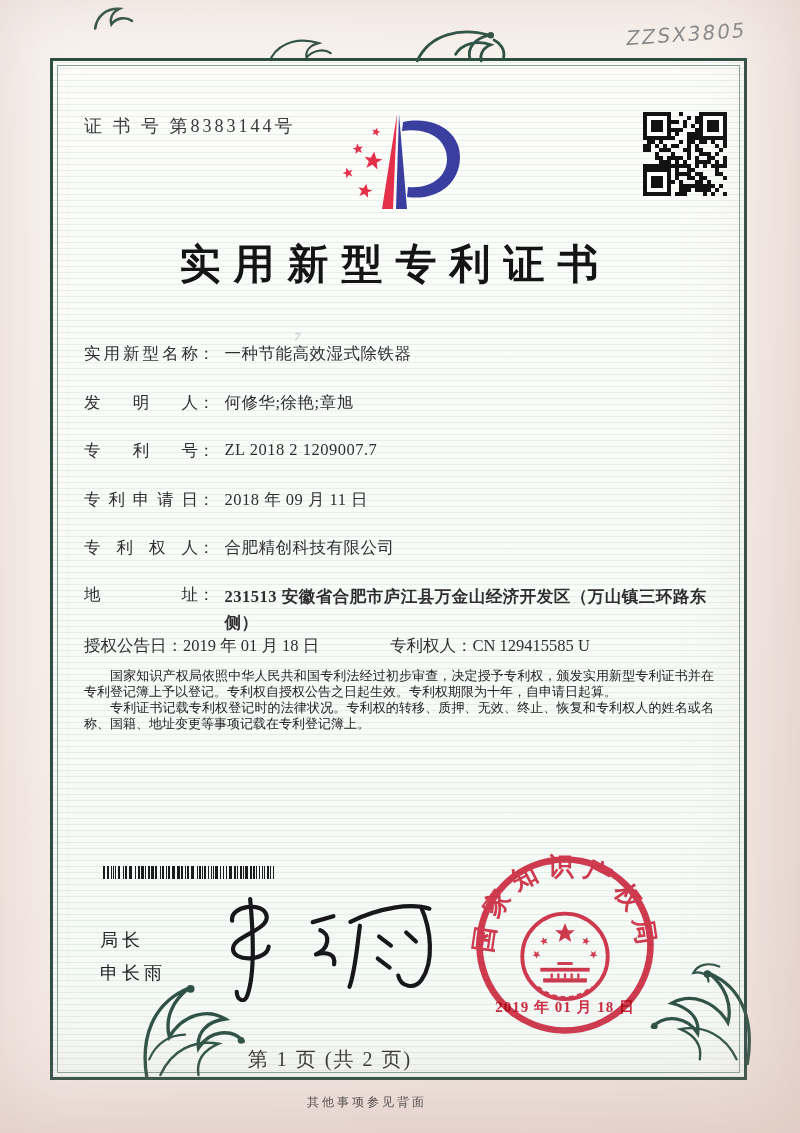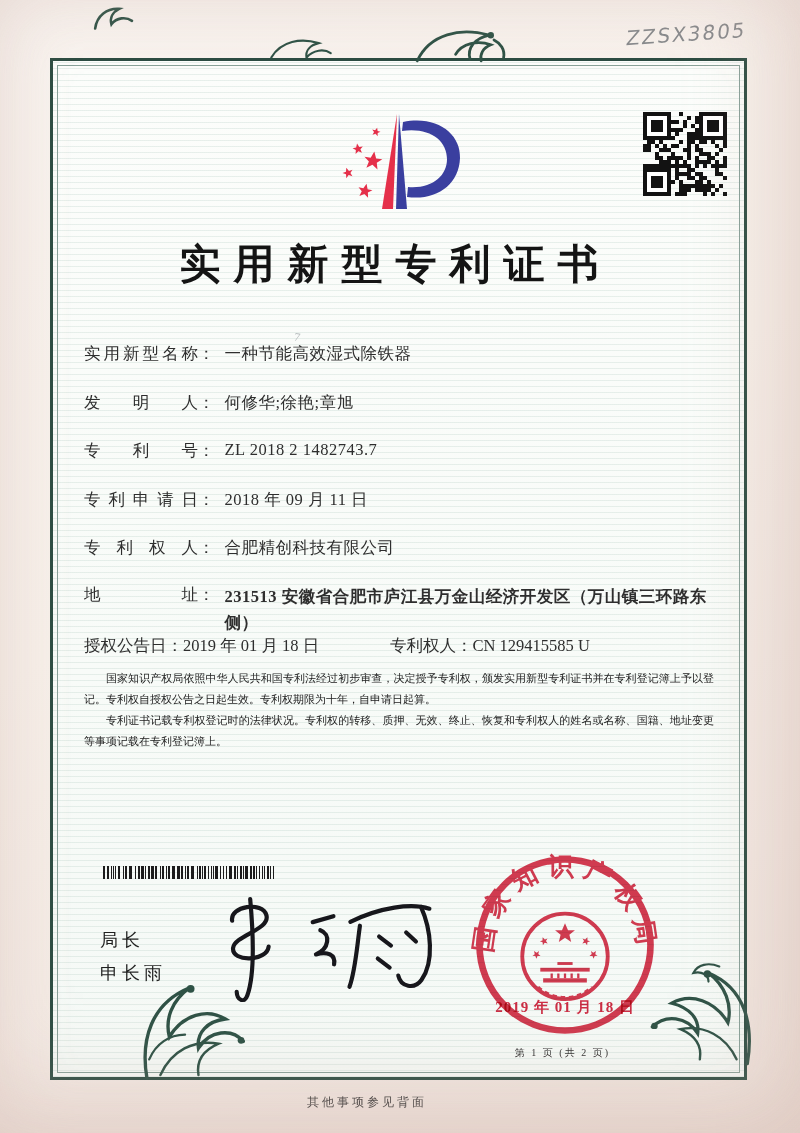--- a/index.html
+++ b/index.html
@@ -21,30 +21,30 @@
   
   .cert-no{left:84px;top:114px;font-size:18px;letter-spacing:3px;color:#3a3a3a;}
   .title{left:50px;top:237px;width:691px;text-align:center;font-size:41px;font-weight:600;
     letter-spacing:13px;color:#141414;}
   .frow{left:84px;font-size:16.5px;color:#2e2e2e;white-space:nowrap;}
   .flabel{display:inline-block;width:114px;text-align:justify;text-align-last:justify;vertical-align:top;}
   .fcolon{display:inline-block;vertical-align:top;margin-right:10px;}
   .fval{display:inline-block;vertical-align:top;letter-spacing:.5px;}
   .fval.wrap{white-space:normal;width:505px;line-height:1.55;font-weight:bold;}
   .grant2{position:absolute;left:306px;top:0;white-space:nowrap;}
-  .paras{left:84px;top:668px;width:630px;font-size:11px;line-height:21px;color:#222;text-align:justify;}
+  .paras{left:84px;top:668px;width:630px;font-size:13px;line-height:16px;color:#222;text-align:justify;}
   .paras p{margin:0;text-indent:2em;}
   .barcode{left:103px;top:866px;width:208px;height:13px;display:flex;align-items:stretch;}
   .barcode span{background:#1c1c1c;display:block;height:100%;}
   .signer{left:100px;top:924px;font-size:18px;letter-spacing:4px;color:#1f1f1f;line-height:33px;}
   .sig{left:212px;top:884px;width:230px;height:115px;transform:rotate(-2deg);}
   .seal{left:470px;top:850px;width:190px;height:190px;mix-blend-mode:multiply;opacity:.94;}
   .seal-date{left:476px;top:998px;width:178px;text-align:center;color:#d62f47;font-size:15px;
     letter-spacing:1px;font-weight:600;mix-blend-mode:multiply;}
-  .pageno{left:50px;top:1046px;width:560px;text-align:right;font-size:10px;letter-spacing:2px;color:#333;}
+  .pageno{left:50px;top:1046px;width:560px;text-align:center;font-size:20px;letter-spacing:2px;color:#333;}
   .backnote{left:50px;top:1094px;width:634px;text-align:center;font-size:12px;letter-spacing:3px;color:#3b3b3b;}
   .handcode{left:626px;top:22px;font-family:"DejaVu Sans",sans-serif;font-size:20px;color:#74787c;
     letter-spacing:2px;transform:rotate(-4deg) skewX(-10deg);opacity:.85;}
   .pencil7{left:294px;top:330px;font-size:12px;color:#9aa0a4;transform:rotate(10deg);opacity:.7;}
   .logo{left:337px;top:110px;width:130px;height:115px;}
   .qr{left:643px;top:112px;width:84px;height:84px;}
   .orn{position:absolute;pointer-events:none;}
 </style>
 </head>
 <body>
@@ -79,20 +79,21 @@
   <svg class="orn" style="left:648px;top:948px;width:108px;height:132px;transform:scaleX(-1)" viewBox="0 0 100 100">
     <g fill="none" stroke="#2f5246" stroke-width="3" stroke-linecap="round">
       <path d="M8,96 C2,60 10,26 44,12 C28,24 22,42 26,58 C38,38 60,30 78,40 C62,44 52,54 54,68 C64,52 84,50 96,62"></path>
       <path d="M18,92 C28,70 48,60 70,64 C56,70 50,80 52,92" stroke-width="2.2"></path>
       <path d="M34,6 C44,2 54,4 58,12 C50,10 44,14 44,20" stroke-width="2"></path>
       <circle cx="45" cy="13" r="3.5" fill="#2f5246" stroke="none"></circle>
       <circle cx="94" cy="61" r="3" fill="#2f5246" stroke="none"></circle>
     </g>
   </svg>
 
+  <div class="abs cert-no">证 书 号 第8383144号</div>
 
   <svg class="abs logo" viewBox="0 0 130 115">
     <g fill="#e5304a">
       <g transform="translate(39,22) scale(0.45) rotate(15)">
           <polygon points="0,-10 2.9,-3.1 9.5,-3.1 4.2,1.2 5.9,8.1 0,4 -5.9,8.1 -4.2,1.2 -9.5,-3.1 -2.9,-3.1"></polygon>
         </g>
       <g transform="translate(21,39) scale(0.55) rotate(-10)">
           <polygon points="0,-10 2.9,-3.1 9.5,-3.1 4.2,1.2 5.9,8.1 0,4 -5.9,8.1 -4.2,1.2 -9.5,-3.1 -2.9,-3.1"></polygon>
         </g>
       <g transform="translate(36,51) scale(0.95) rotate(8)">
@@ -273,21 +274,21 @@
 
   <div class="abs pencil7">7</div>
 
   <div class="abs frow" style="top:392px">
     <span class="flabel">发明人</span><span class="fcolon">：</span><span class="fval">何修华;徐艳;章旭</span>
   </div>
   <div class="abs frow" style="top:343px">
     <span class="flabel">实用新型名称</span><span class="fcolon">：</span><span class="fval">一种节能高效湿式除铁器</span>
   </div>
   <div class="abs frow" style="top:440px">
-    <span class="flabel">专利号</span><span class="fcolon">：</span><span class="fval">ZL 2018 2 1482743.7</span>
+    <span class="flabel">专利号</span><span class="fcolon">：</span><span class="fval">ZL 2018 2 1209007.7</span>
   </div>
   <div class="abs frow" style="top:489px">
     <span class="flabel">专利申请日</span><span class="fcolon">：</span><span class="fval">2018 年 09 月 11 日</span>
   </div>
   <div class="abs frow" style="top:537px">
     <span class="flabel">专利权人</span><span class="fcolon">：</span><span class="fval">合肥精创科技有限公司</span>
   </div>
   <div class="abs frow" style="top:584px">
     <span class="flabel">地址</span><span class="fcolon">：</span><span class="fval wrap">231513 安徽省合肥市庐江县万金山经济开发区（万山镇三环路东侧）</span>
   </div>

